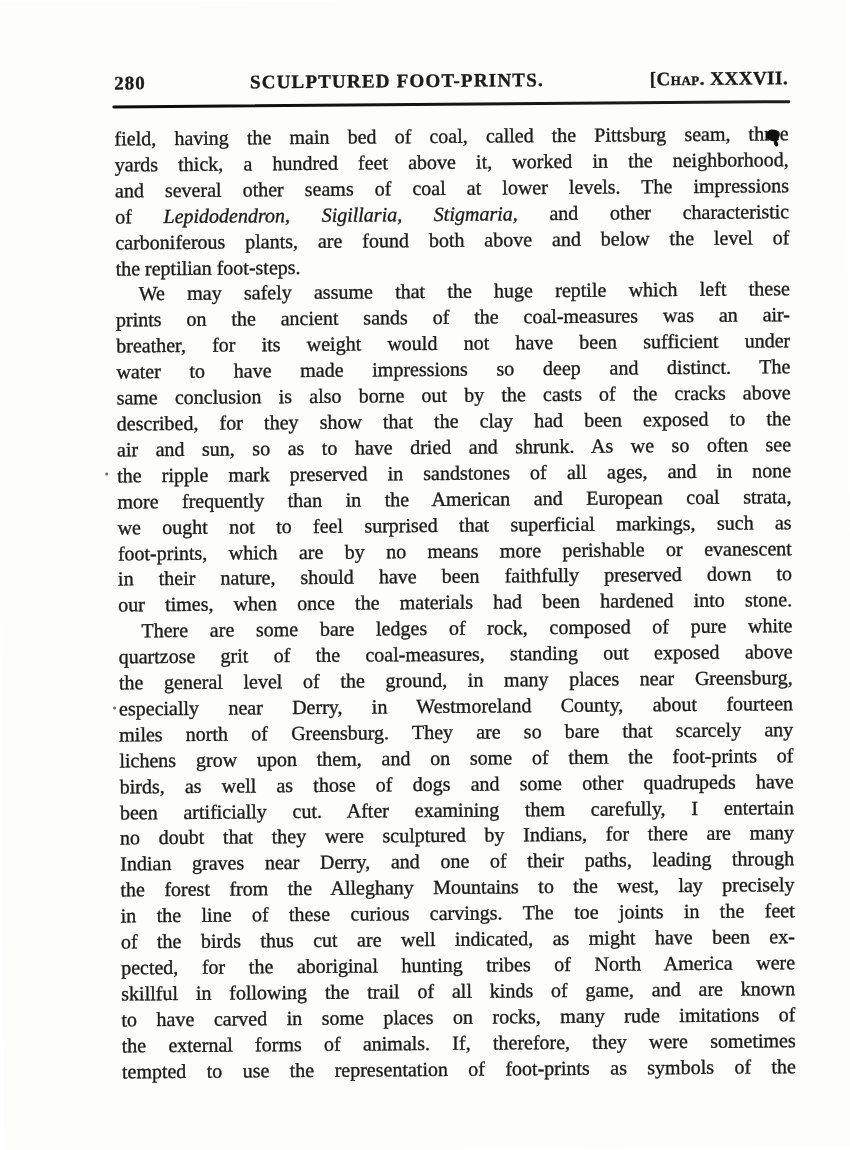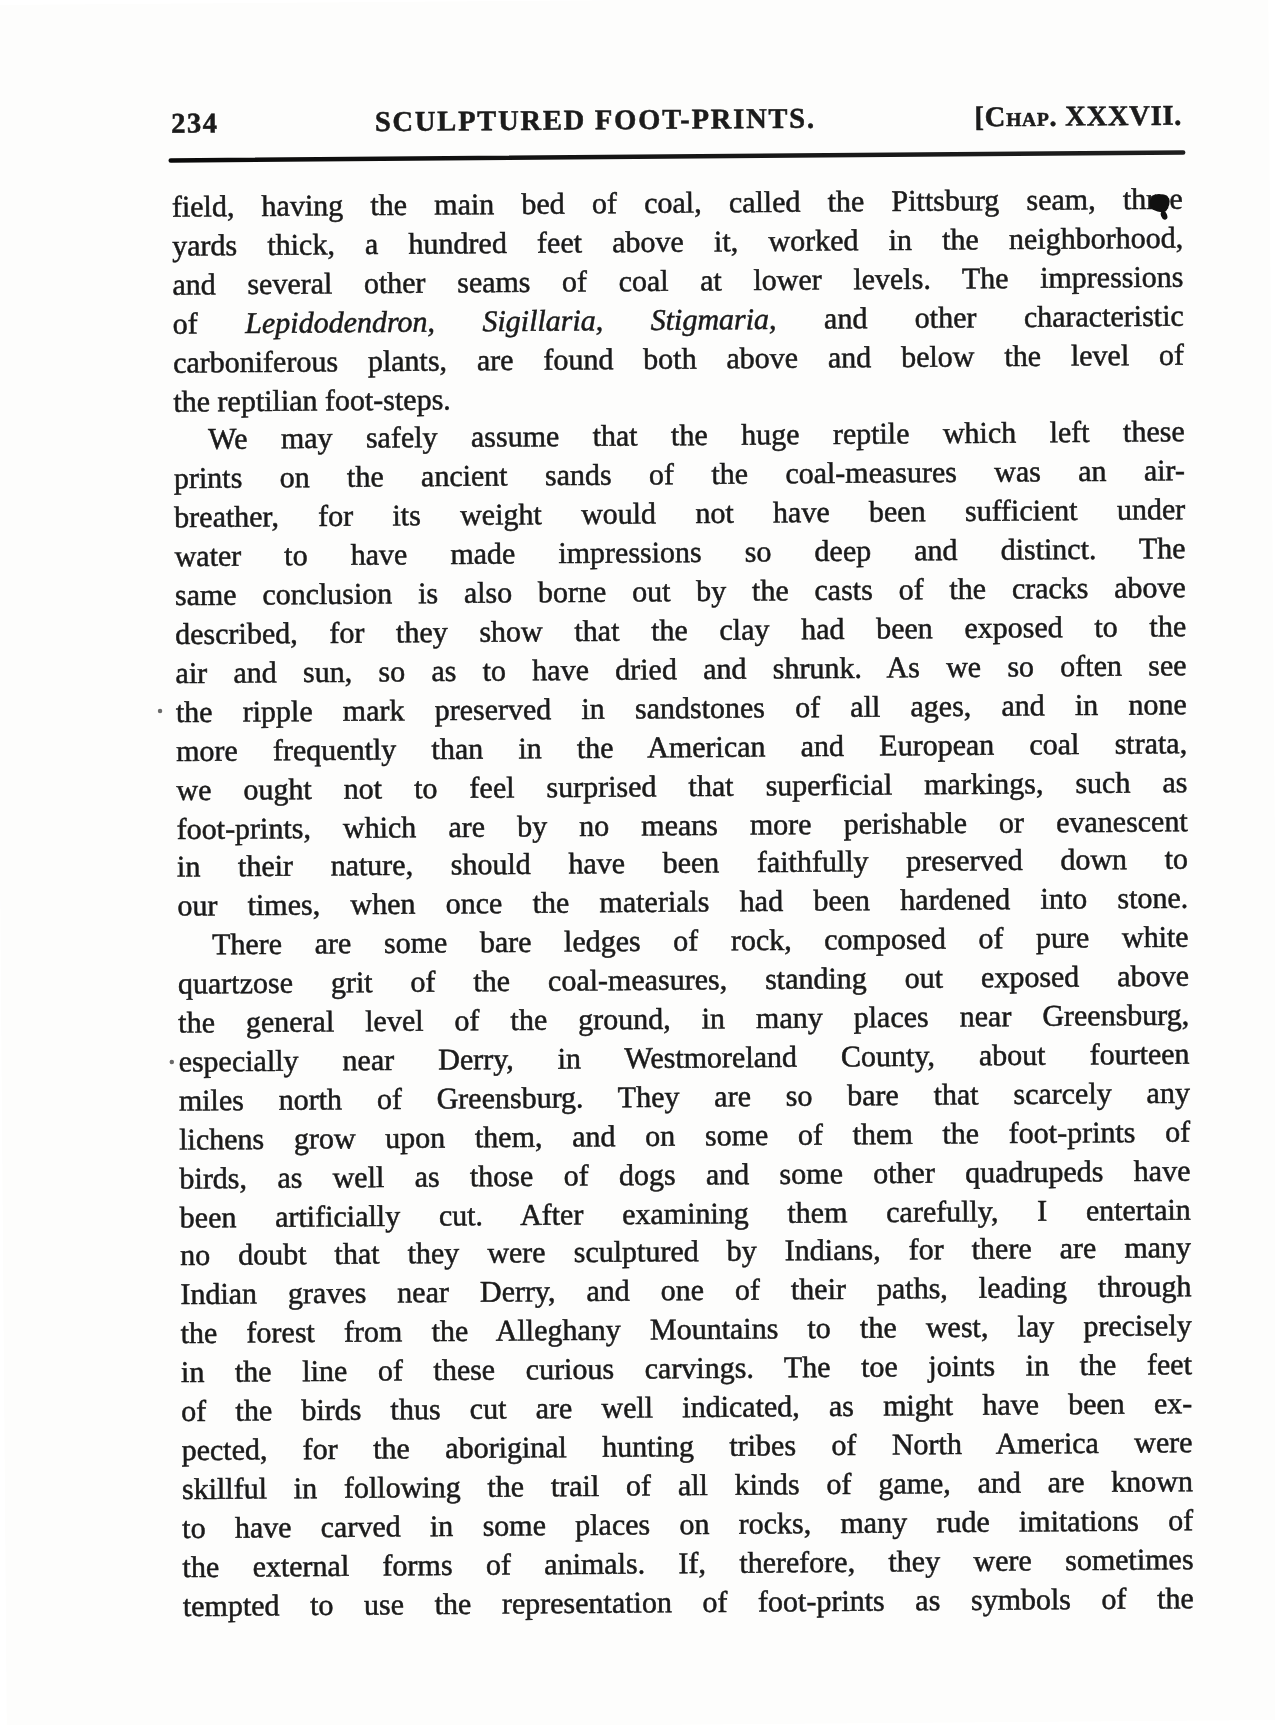--- a/index.html
+++ b/index.html
@@ -106,21 +106,21 @@
   }
   .artifact-dot.d1 { left: 106px; top: 470px; width: 3px; height: 3px; }
   .artifact-dot.d2 { left: 112px; top: 704px; width: 3px; height: 3px; }
 </style>
 </head>
 <body>
 
 <div class="page">
 
   <div class="running-head">
-    <span class="page-number">234</span>
+    <span class="page-number">280</span>
     <span class="head-title">SCULPTURED FOOT-PRINTS.</span>
     <span class="head-chapter">[Chap. XXXVII.</span>
   </div>
 
   <div class="head-rule"></div>
 
   <div class="text-block">
       <div class="para">
         <div class="line"><span>field, having the main bed of coal, called the Pittsburg seam, three</span></div>
         <div class="line"><span>yards thick, a hundred feet above it, worked in the neighborhood,</span></div>

